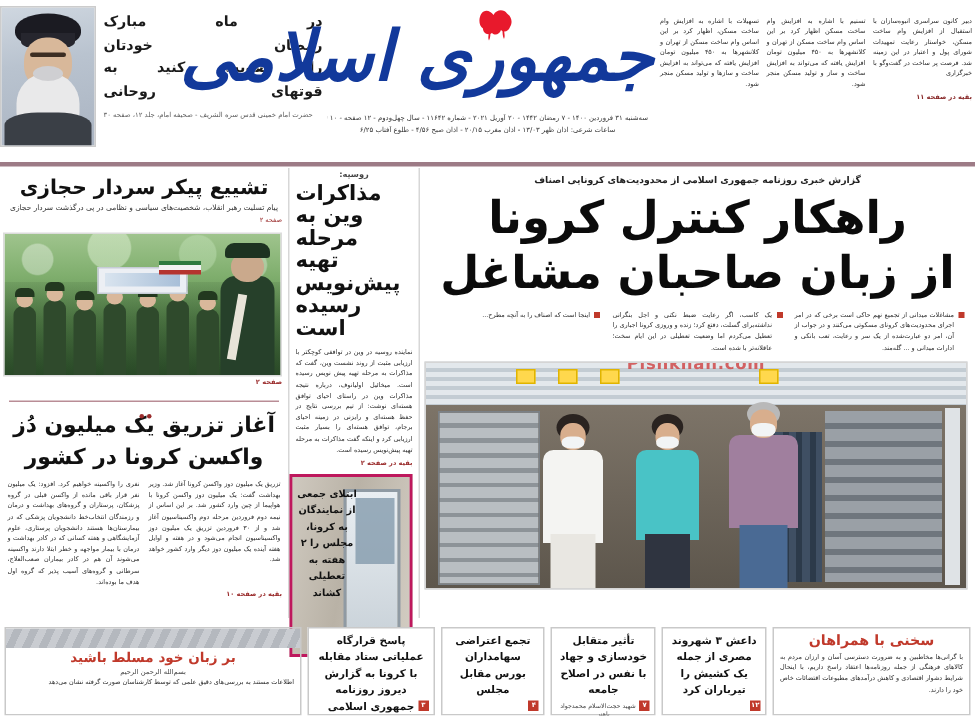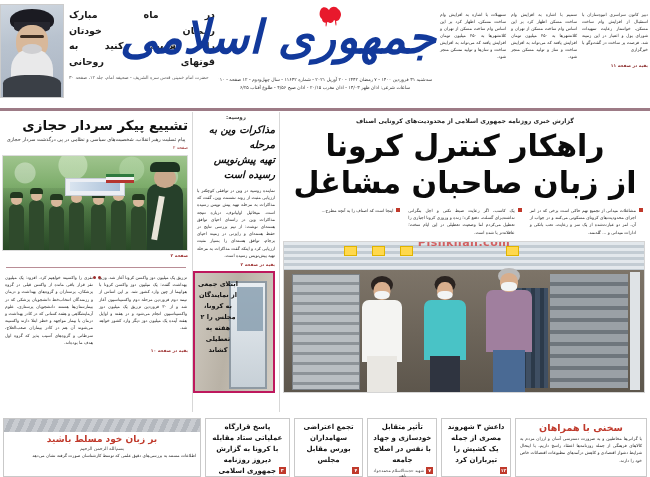--- a/index.html
+++ b/index.html
@@ -50,21 +50,21 @@
   .mh-right .cols .c{flex:1;font-size:4.3px;line-height:7px;text-align:justify;color:#2a2a2a;}
   .mh-cont{font-size:4.4px;color:#8a2b2b;margin-top:3px;text-align:right;font-weight:bold;}
 
   .mh-rule{position:absolute;left:0;top:108px;width:650px;height:3px;background:#9d7b86;}
 
   
   .body-area{position:relative;width:650px;height:300px;}
 
   
   .col-left{position:absolute;left:0;top:0;width:192px;height:300px;padding:2px 4px 0 4px;box-sizing:border-box;}
-  .hl-hejazi{font-size:13.5px;font-weight:bold;margin:3px 0 2px;color:#111;}
+  .hl-hejazi{font-size:13.5px;font-weight:bold;text-align:center;margin:3px 0 2px;color:#111;}
   .sub-hejazi{font-size:5px;line-height:8px;text-align:center;color:#333;}
   .sub-hejazi .pg{color:#9b2d2d;display:block;font-size:4.4px;text-align:right;margin-top:1px;}
   .photo-funeral{position:relative;width:100%;height:94px;margin-top:3px;overflow:hidden;border:1px solid #dcdcdc;
     background:linear-gradient(180deg,#9fc48d 0%,#7fae6d 30%,#5d8a50 60%,#436b3b 100%);}
   .ff-trees{position:absolute;inset:0;background:
      radial-gradient(circle at 12% 18%,rgba(255,255,255,.35) 0 10px,transparent 11px),
      radial-gradient(circle at 38% 10%,rgba(230,245,220,.45) 0 14px,transparent 15px),
      radial-gradient(circle at 70% 14%,rgba(200,230,190,.4) 0 12px,transparent 13px),
      radial-gradient(circle at 90% 22%,rgba(255,255,255,.3) 0 9px,transparent 10px);}
   .ff-crowd{position:absolute;left:0;bottom:0;width:100%;height:62px;
@@ -87,21 +87,21 @@
   .divider-dots span i{display:inline-block;width:3px;height:3px;border-radius:50%;background:#9b2d2d;margin:0 1px;}
 
   .hl-vaccine{font-size:14.5px;font-weight:bold;text-align:center;line-height:21px;color:#111;margin:2px 0 4px;}
   .vax-cols{display:flex;gap:6px;direction:rtl;padding:0 1px;}
   .vax-cols .c{flex:1;font-size:4.3px;line-height:7.2px;text-align:justify;color:#2b2b2b;}
   .vax-cont{font-size:4.4px;color:#9b2d2d;text-align:right;margin-top:2px;font-weight:bold;}
 
   
   .col-mid{position:absolute;left:192px;top:0;width:88px;height:300px;padding:2px 4px;box-sizing:border-box;border-left:1px solid #d7d7d7;border-right:1px solid #d7d7d7;}
   .mid-kicker{font-size:5.5px;font-weight:bold;text-align:center;color:#444;margin-bottom:2px;}
-  .hl-vienna{font-size:10px;font-weight:bold;line-height:15px;text-align:right;color:#111;font-style:italic;}
+  .hl-vienna{font-size:14px;font-weight:bold;line-height:15px;text-align:left;color:#111;}
   .vienna-body{font-size:4.3px;line-height:7.2px;text-align:justify;color:#2b2b2b;margin-top:5px;}
   .vienna-cont{font-size:4.4px;color:#9b2d2d;text-align:right;margin-top:3px;font-weight:bold;}
 
   .mid-photo{position:relative;margin-top:4px;width:100%;height:118px;overflow:hidden;border:2px solid #be185d;background:#d8d3cb;}
   .mp-wall{position:absolute;inset:0;background:linear-gradient(100deg,#cfc9bf,#b9b2a6 45%,#d3cdc3);}
   .mp-door{position:absolute;right:6px;top:8px;width:34px;height:104px;background:linear-gradient(180deg,#e9eef2,#c7d0d7);border:2px solid #8f9aa3;}
   .mp-pane{position:absolute;right:10px;top:14px;width:26px;height:44px;background:#7d96a8;opacity:.75;}
   .mid-caption{position:absolute;left:3px;top:6px;width:40px;font-size:6.5px;line-height:11px;font-weight:bold;text-align:center;color:#111;}
 
   
@@ -220,20 +220,24 @@
         <div class="ff-officer">
           <div class="ff-sash"></div>
         </div>
       </div>
       <div class="hejazi-cont">صفحه ۲</div>
 
       <div class="divider-dots">
         <span><i></i><i></i></span>
       </div>
 
+      <div class="hl-vaccine">
+        <div>آغاز تزریق یک میلیون دُز</div>
+        <div>واکسن کرونا در کشور</div>
+      </div>
       <div class="vax-cols">
         <div class="c">تزریق یک میلیون دوز واکسن کرونا آغاز شد. وزیر بهداشت گفت: یک میلیون دوز واکسن کرونا با هواپیما از چین وارد کشور شد. بر این اساس از نیمه دوم فروردین مرحله دوم واکسیناسیون آغاز شد و از ۳۰ فروردین تزریق یک میلیون دوز واکسیناسیون انجام می‌شود و در هفته و اوایل هفته آینده یک میلیون دوز دیگر وارد کشور خواهد شد.</div>
         <div class="c">نفری را واکسینه خواهیم کرد. افزود: یک میلیون نفر قرار باقی مانده از واکسن قبلی در گروه پزشکان، پرستاران و گروه‌های بهداشت و درمان و رزمندگان انتخاب‌خط دانشجویان پزشکی که در بیمارستان‌ها هستند دانشجویان پرستاری، علوم آزمایشگاهی و هفته کسانی که در کادر بهداشت و درمان با بیمار مواجهه و خطر ابتلا دارند واکسینه می‌شوند آن هم در کادر بیماران صعب‌العلاج، سرطانی و گروه‌های آسیب پذیر که گروه اول هدف ما بوده‌اند.</div>
       </div>
       <div class="vax-cont">بقیه در صفحه ۱۰</div>
     </div>
 
     <div class="col-mid">
       <div class="mid-kicker">روسیه:</div>
       <div class="hl-vienna">

